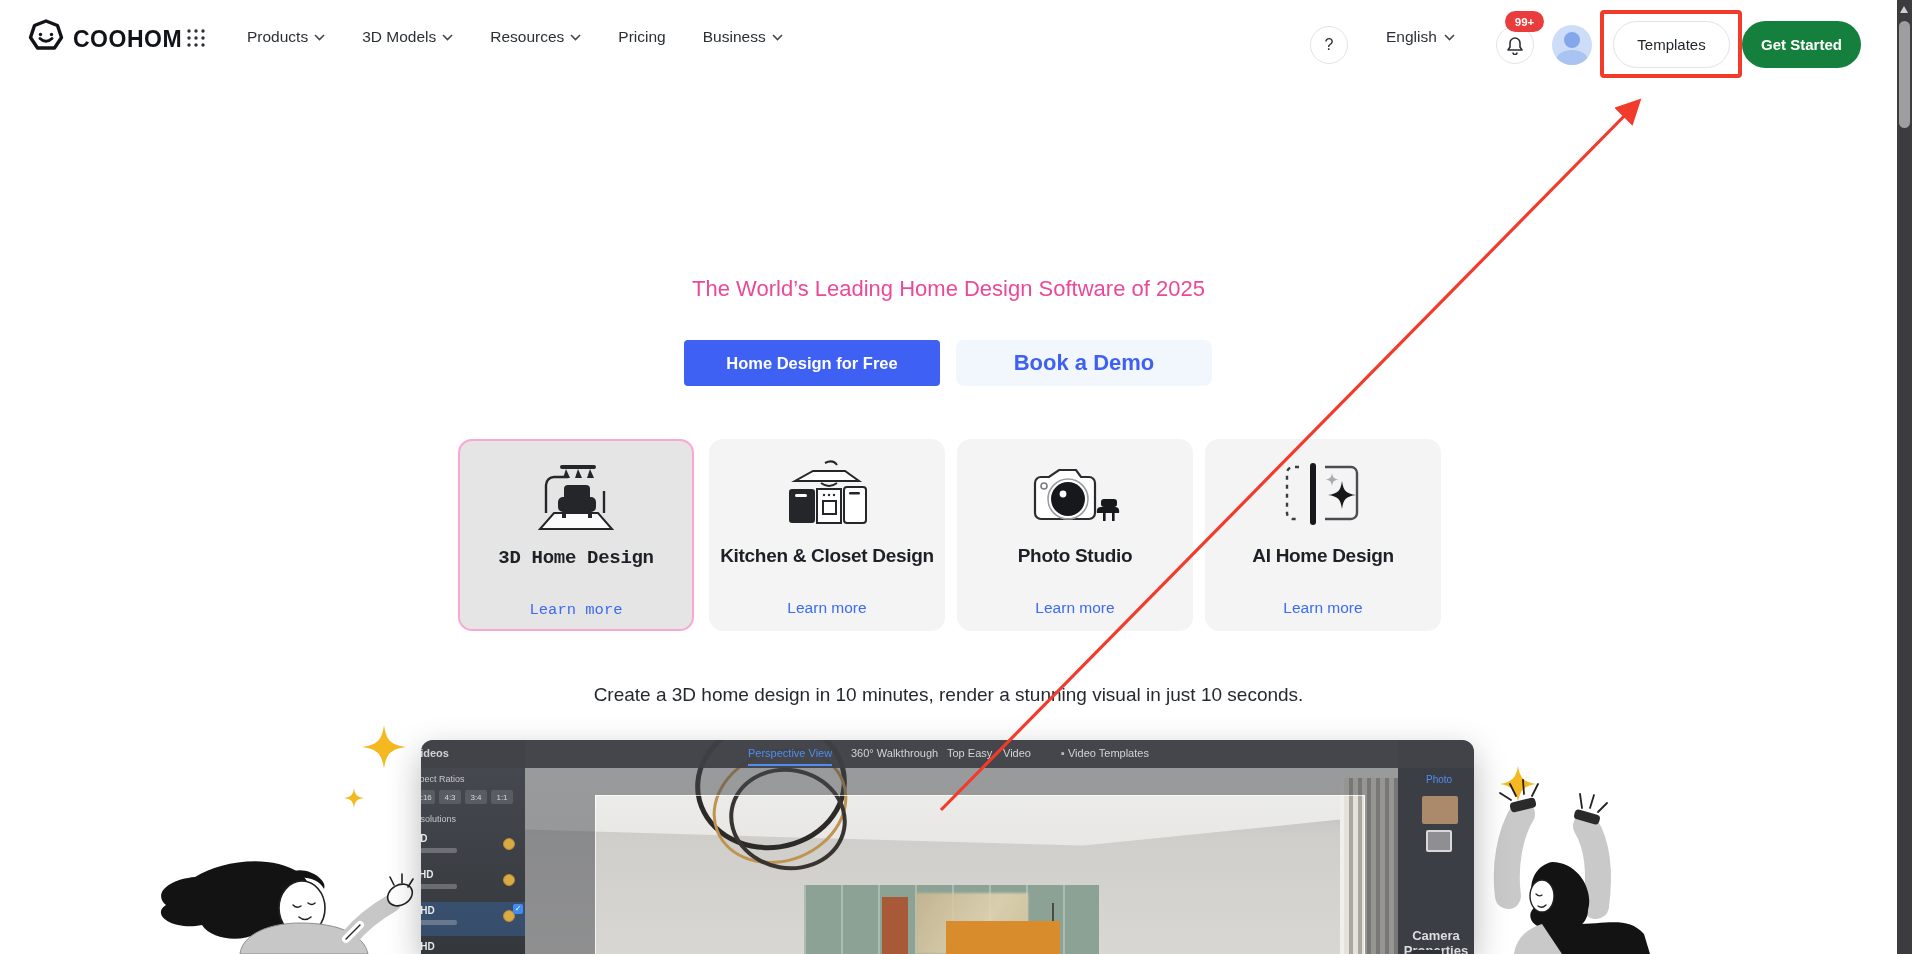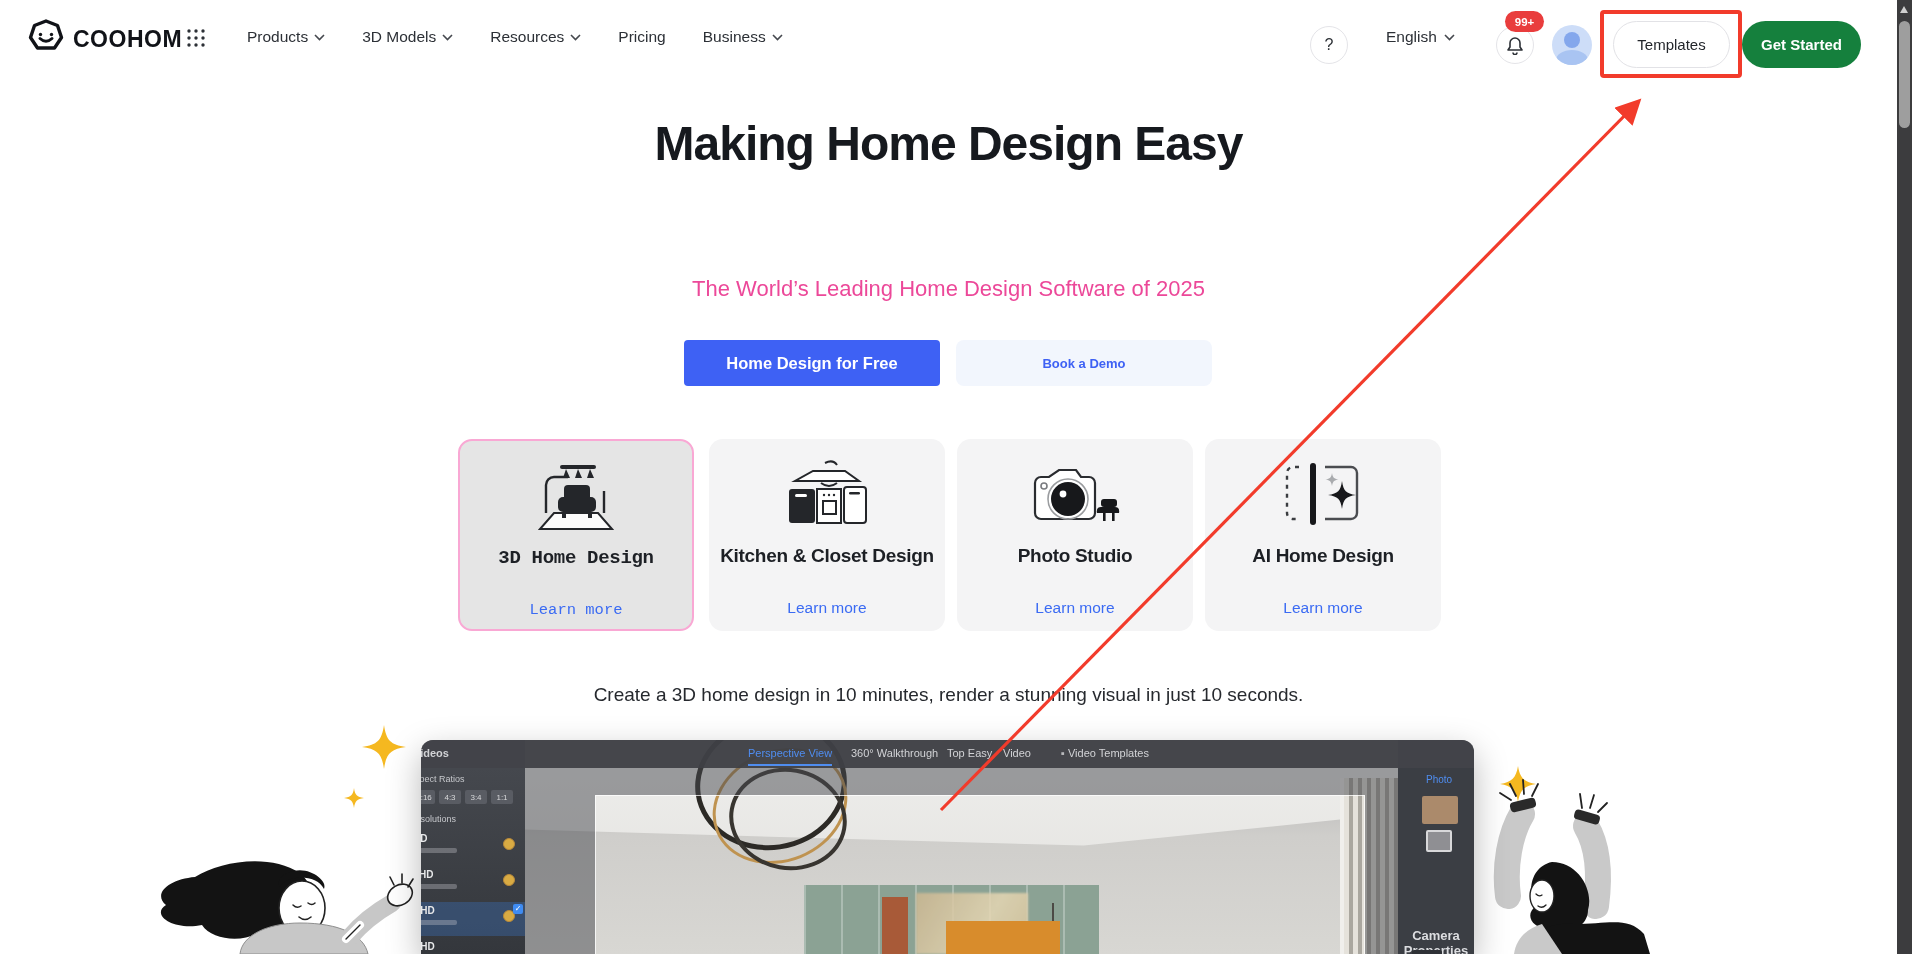--- a/index.html
+++ b/index.html
@@ -36,21 +36,21 @@
   .scrollbar { position:absolute; right:0; top:0; width:15px; height:954px; background:#3c3c3e; z-index:60; }
   .scroll-up { position:absolute; left:3px; top:6px; width:0; height:0; border-left:4.5px solid transparent; border-right:4.5px solid transparent; border-bottom:7px solid #cfcfcf; cursor:pointer; }
   .scroll-thumb { position:absolute; left:2px; top:21px; width:11px; height:107px; border-radius:6px; background:#9e9e9e; cursor:pointer; }
   
   .hero-title { position:absolute; left:0; top:112px; width:1897px; text-align:center; font-size:48px; line-height:64px;
     font-weight:700; letter-spacing:-1px; color:#16191e; }
   .hero-subtitle { position:absolute; left:0; top:276px; width:1897px; text-align:center; font-size:22px; color:#ec4899; }
   .btn-primary { position:absolute; left:684px; top:340px; width:256px; height:46px; border:none; border-radius:4px; background:#3e61f4;
     color:#fff; font-size:16.5px; font-weight:700; cursor:pointer; font-family:"Liberation Sans",sans-serif; }
   .btn-secondary { position:absolute; left:956px; top:340px; width:256px; height:46px; border:none; border-radius:8px; background:#f2f6fd;
-    color:#3e61f4; font-size:13px; font-weight:700; cursor:pointer; font-family:"Liberation Sans",sans-serif; }
+    color:#3e61f4; font-size:22px; font-weight:700; cursor:pointer; font-family:"Liberation Sans",sans-serif; }
   
   .card { position:absolute; top:439px; width:236px; height:192px; border-radius:14px; background:#f4f4f5; cursor:pointer; text-align:center; }
   .card.active { background:#e5e5e5; border:2px solid #f9a8d4;font-family:Liberation Mono, monospace; }
   .card-1 { left:458px; } .card-2 { left:709px; } .card-3 { left:957px; } .card-4 { left:1205px; }
   .card-icon { height:92px; display:flex; align-items:flex-end; justify-content:center; padding-top:18px; }
   .card-title { margin-top:14px; font-size:19px; font-weight:700; color:#1d2025; letter-spacing:-.3px; }
   .card-link { margin-top:32px; font-size:15.5px; color:#3b6bf3; cursor:pointer; display:inline-block; }
   
   .tagline { position:absolute; left:0; top:684px; width:1897px; text-align:center; font-size:19px; color:#26292e; }
   
@@ -189,21 +189,20 @@
   <button class="get-started-btn">Get Started</button>
 </div>
 <div class="highlight-box"></div>
 
 <div class="scrollbar">
   <div class="scroll-up"></div>
   <div class="scroll-thumb"></div>
 </div>
 
 <h1 class="hero-title">
-  <div>Making Home Design Easy</div>
 </h1>
 <div class="hero-subtitle">The World’s Leading Home Design Software of 2025</div>
 
 <button class="btn-primary">Home Design for Free</button>
 <button class="btn-secondary">Book a Demo</button>
 
 <div class="card card-1 active">
   <div class="card-icon">
     <svg width="120" height="72" viewBox="0 0 120 72">
       <path d="M24 68 L96 68 L82 52 L38 52 Z" fill="#fcfcfc" stroke="#24262a" stroke-width="2"></path>

